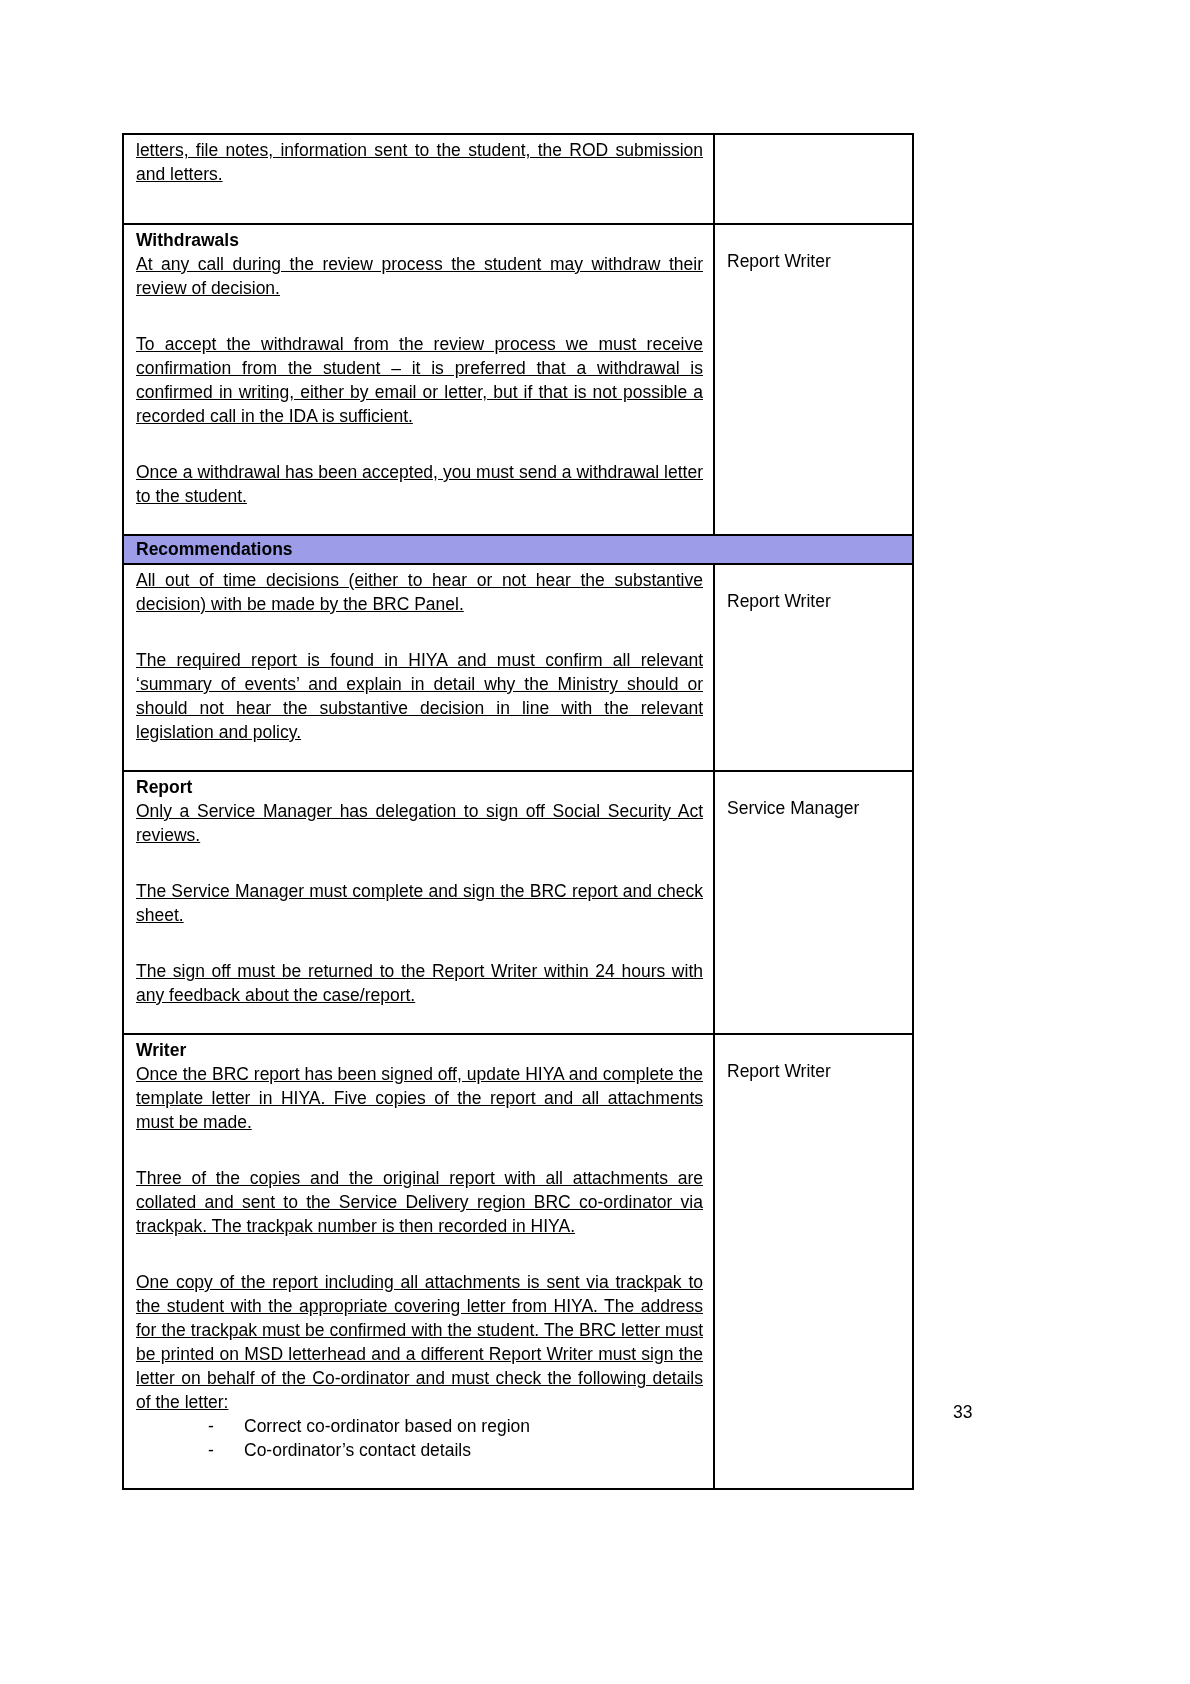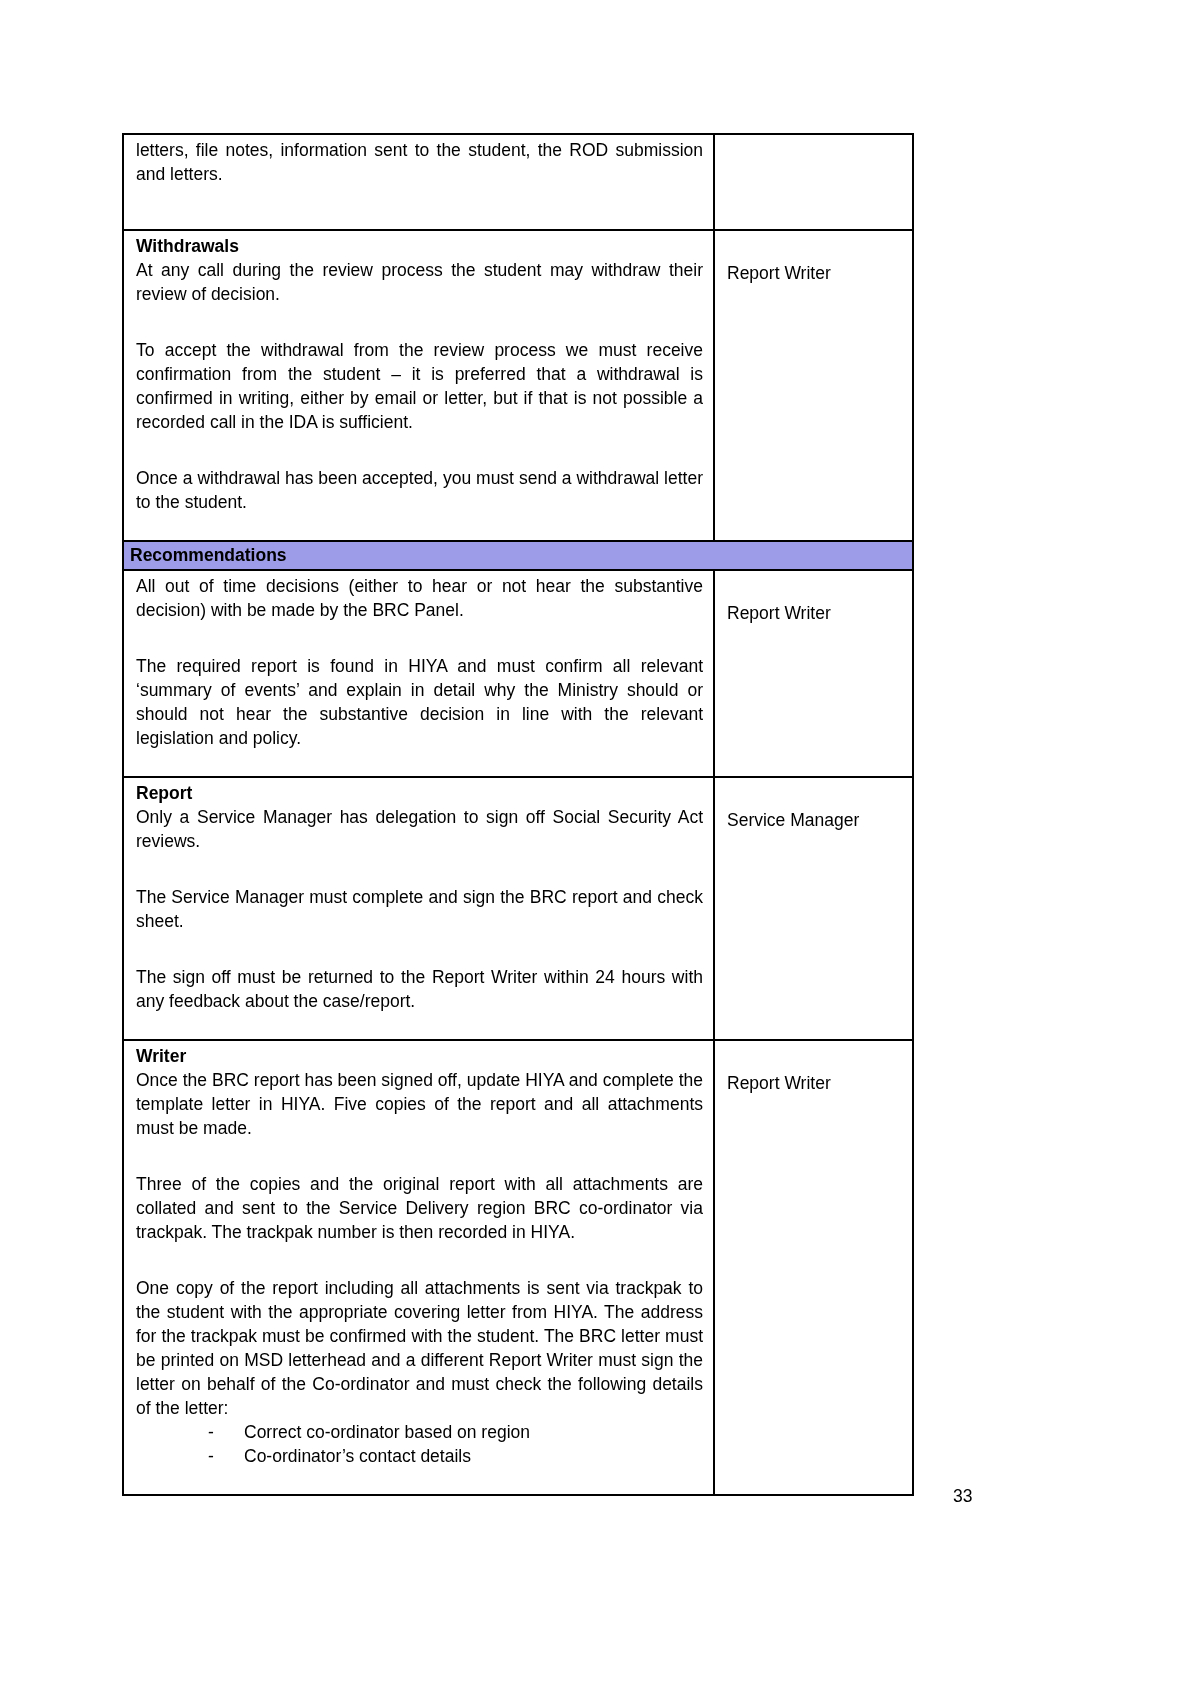--- a/index.html
+++ b/index.html
@@ -35,46 +35,47 @@
   }
   td.desc-cell {
     text-align: justify;
   }
   tr.row-first td { height: 60px; padding-bottom: 4px; }
   .heading {
     font-weight: bold;
   }
   .desc-cell p {
     margin: 0;
+    text-decoration: underline;
   }
   .desc-cell p + p {
     margin-top: 32px;
   }
   td.role-cell {
-    padding-top: 30px;
+    padding-top: 24px;
     text-align: left;
   }
   tr.section-header-row td {
     background: #9c9ce8;
     font-weight: bold;
-    padding: 1px 10px 2px 6px;
+    padding: 1px 10px 2px 12px;
     height: 22px;
   }
   .bullet {
     display: flex;
     padding-left: 72px;
   }
   .bullet .dash {
     flex: none;
     width: 36px;
   }
   .page-number {
     position: absolute;
     left: 953px;
-    top: 1484px;
+    top: 1400px;
     font-size: 17.5px;
     line-height: 24px;
   }
 </style>
 </head>
 <body>
 
 <div class="page">
 
   <table class="proc-table">

